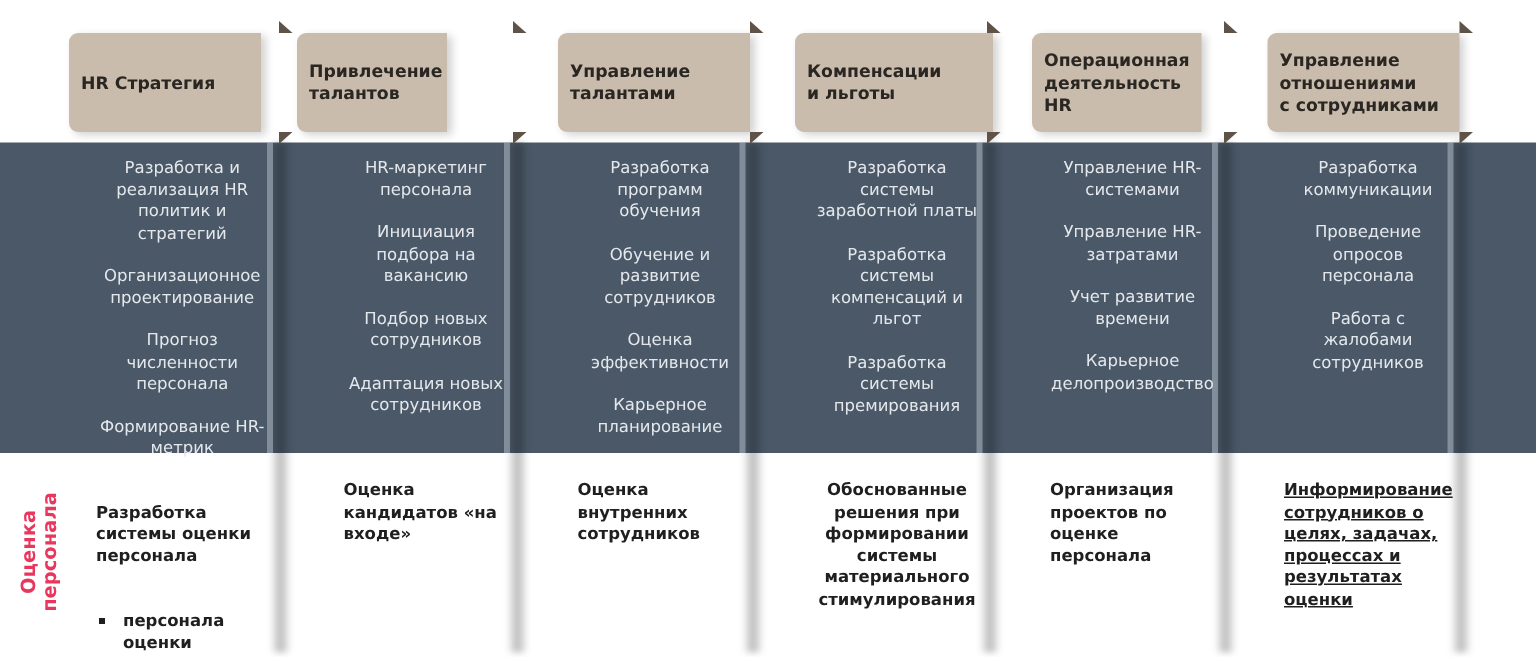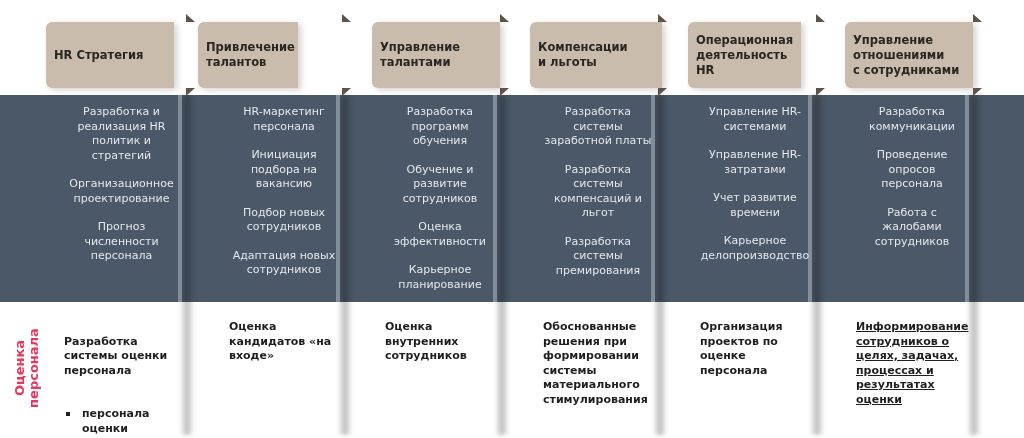--- a/index.html
+++ b/index.html
@@ -101,20 +101,22 @@
   <div class="fold-bot" style="left:186px; top:88px;"></div>
   <div class="items" style="left:64px; width:115px;">
     <div class="item">Разработка и
 реализация HR
 политик и стратегий</div>
     <div class="item">Организационное
 проектирование</div>
     <div class="item">Прогноз
 численности
 персонала</div>
+    <div class="item">Формирование HR-
+метрик</div>
   </div>
   <div class="result" style="left:64px; width:120px;">
     <div>Разработка
 системы оценки
 персонала</div>
     <ul>
       <li><span class="bullet"></span><span>персонала оценки</span></li>
       
       
     </ul>
@@ -180,21 +182,21 @@
 системы
 заработной платы</div>
     <div class="item">Разработка
 системы
 компенсаций и
 льгот</div>
     <div class="item">Разработка
 системы
 премирования</div>
   </div>
-  <div class="result" style="left:543px; width:110px;">Обоснованные
+  <div class="result" style="left:543px; width:110px;text-align:center;">Обоснованные
 решения при
 формировании
 системы
 материального
 стимулирования</div>
 </div>
 
 <div>
   <div class="tag" style="left:688px; width:113px;justify-content:center;">
     <span class="tag-title">Операционная

